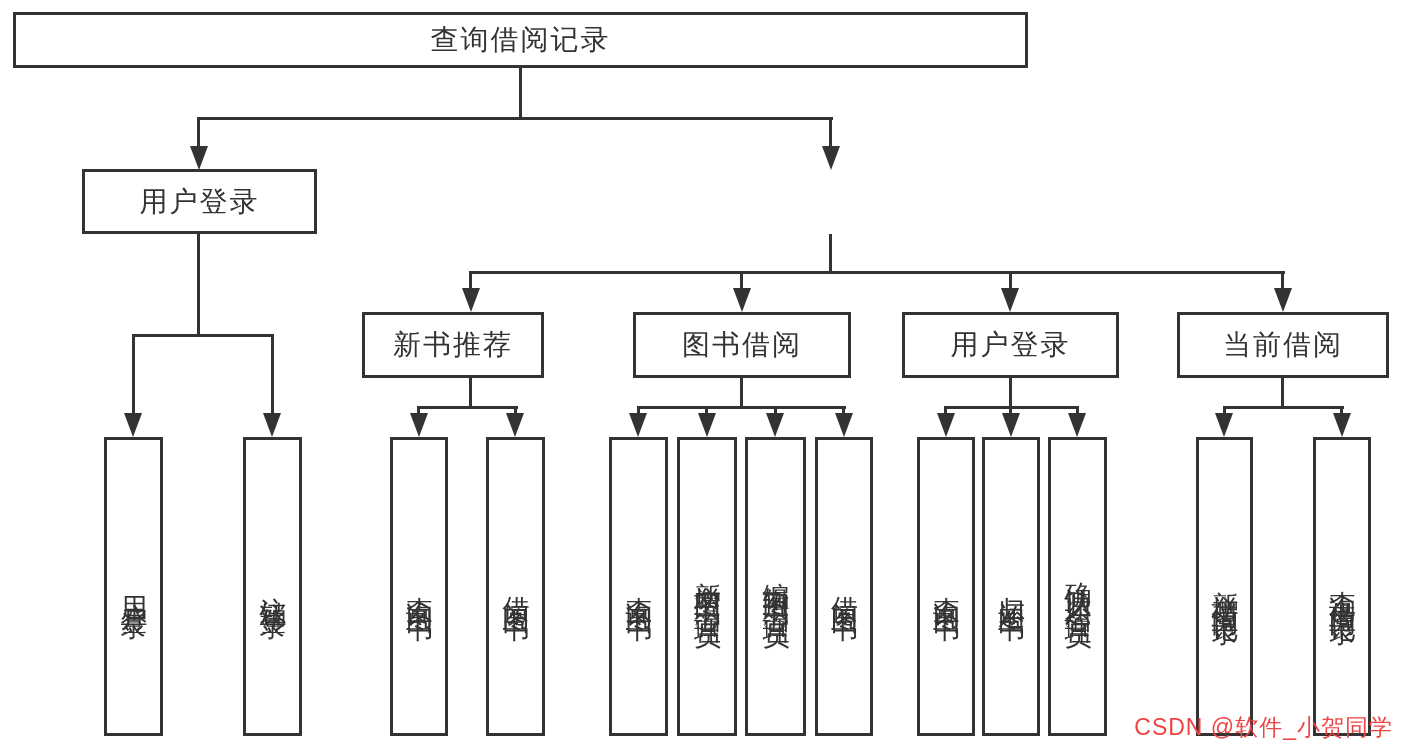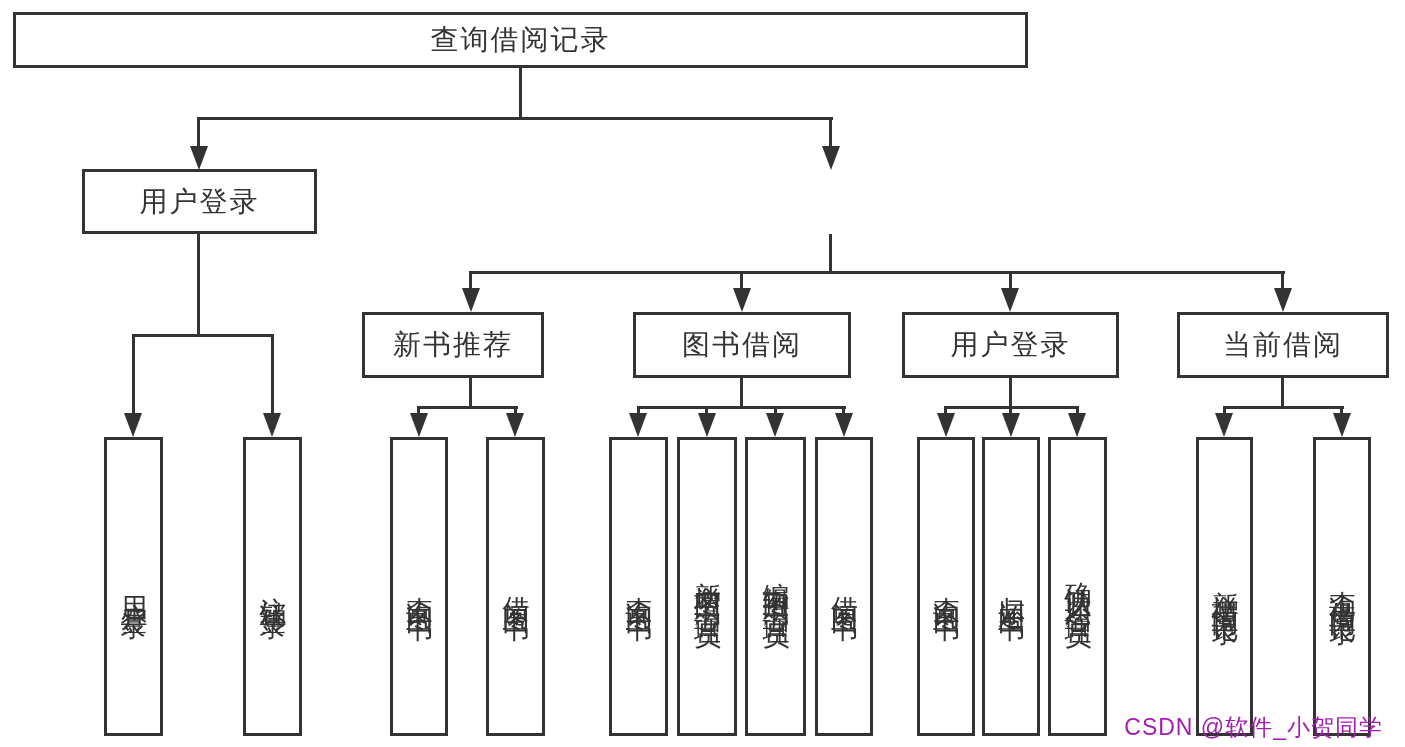--- a/index.html
+++ b/index.html
@@ -43,24 +43,24 @@
   .arr {
     position: absolute;
     width: 0; height: 0;
     border-left: 9px solid transparent;
     border-right: 9px solid transparent;
     border-top: 24px solid #333333;
   }
   .watermark {
     position: absolute;
     top: 712px;
-    right: 22px;
+    right: 12px;
     font-size: 23px;
     letter-spacing: 1px;
-    color: #a21caf;
+    color: #ef4444;
     z-index: 5;
     white-space: nowrap;
   }
 </style>
 </head>
 <body>
 
 <div class="stage">
 
   <div class="box" style="left:13px; top:12px; width:1015px; height:56px;">

